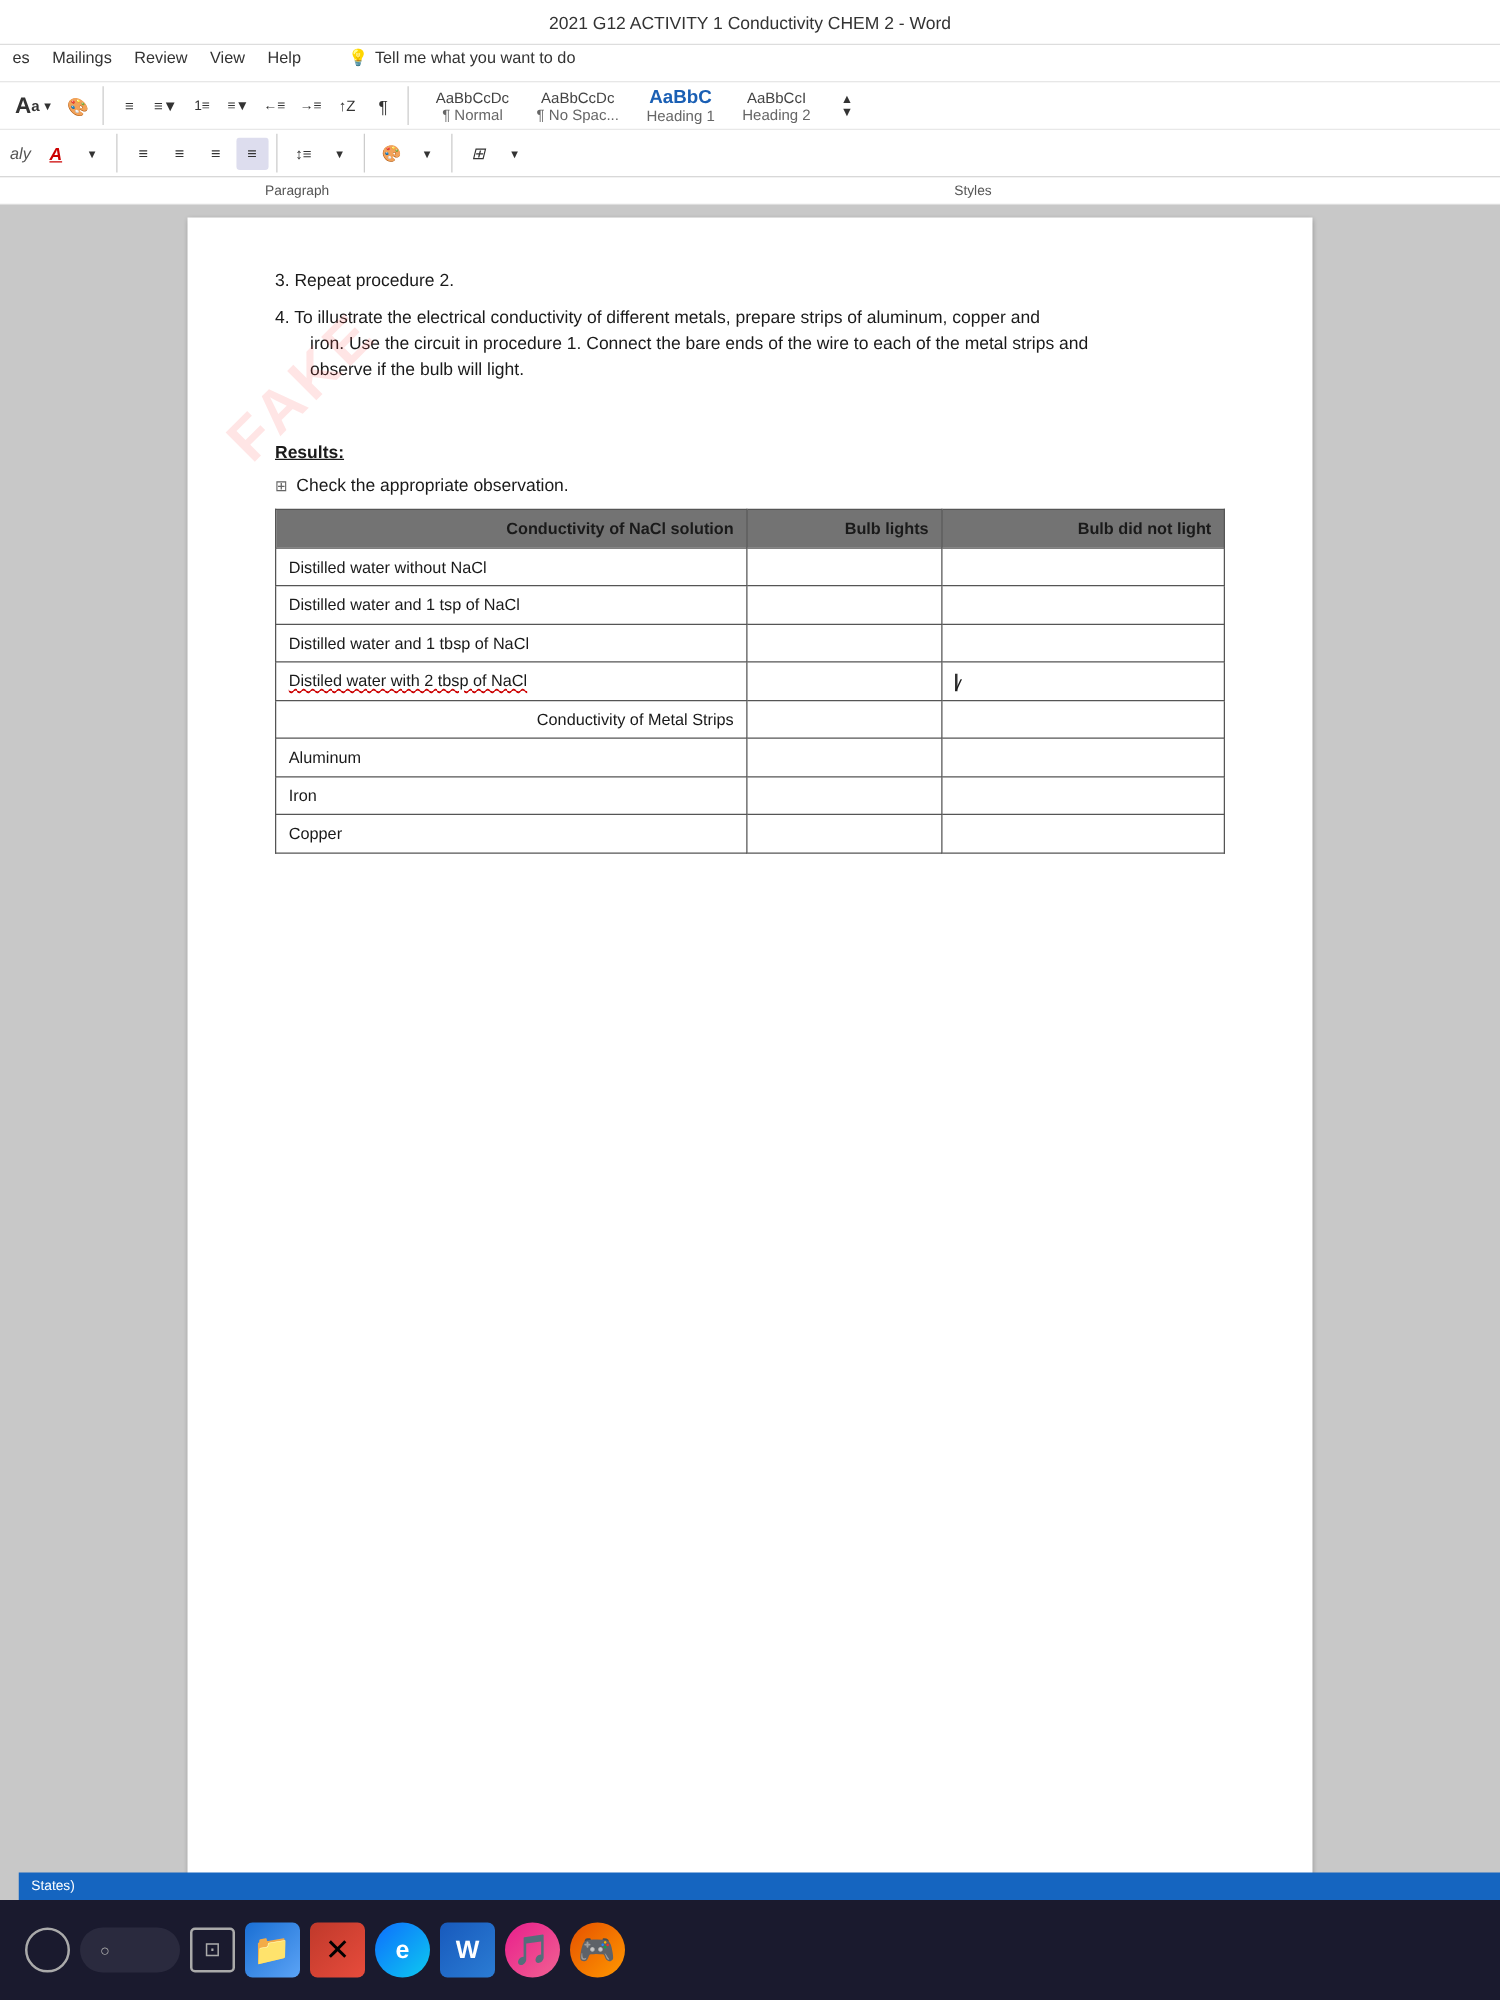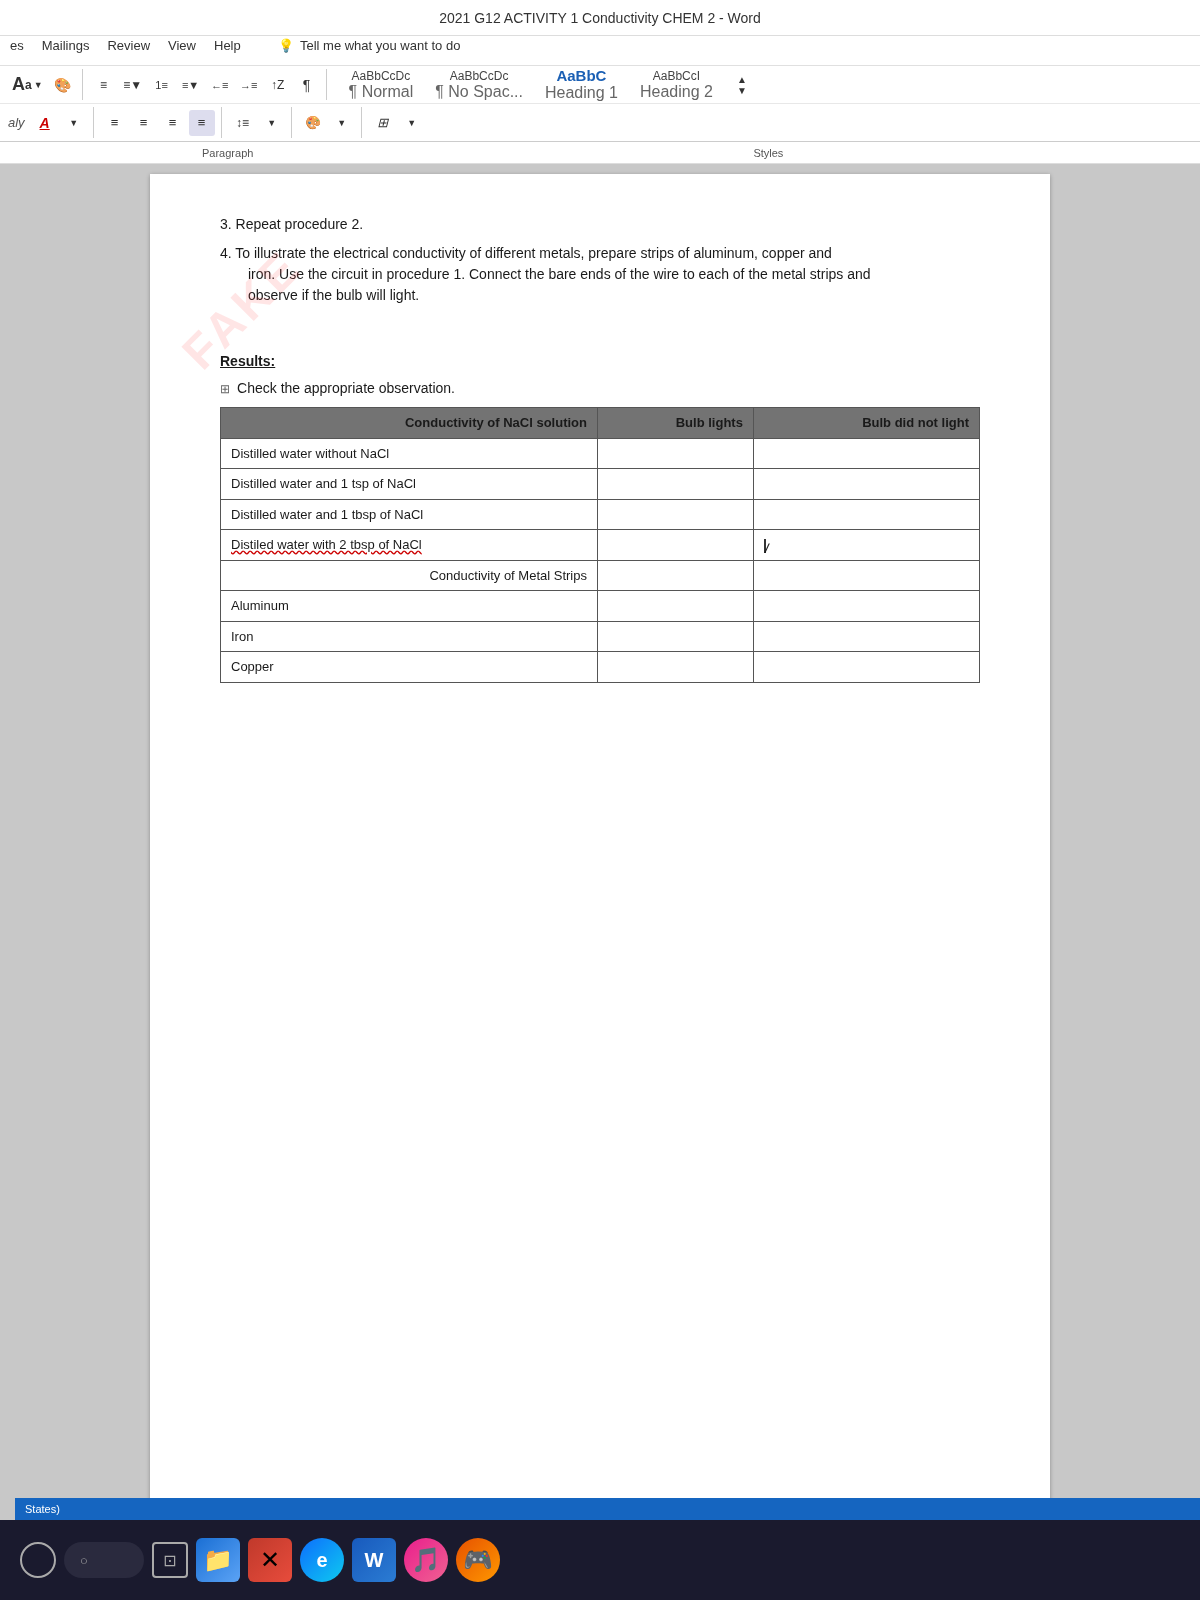--- a/index.html
+++ b/index.html
@@ -111,31 +111,31 @@
       padding: 2px 6px;
       border-radius: 3px;
       min-width: 60px;
     }
     .style-preview {
       font-size: 12px;
       color: #444;
       white-space: nowrap;
     }
     .style-label {
-      font-size: 16px;
+      font-size: 12px;
       color: #666;
       white-space: nowrap;
       text-align: center;
     }
 
     
     .section-labels {
       display: flex;
       align-items: center;
-      padding: 2px 2px;
+      padding: 2px 12px;
       background: #fff;
       border-bottom: 1px solid #ddd;
       height: 22px;
       font-size: 11px;
       color: #555;
     }
     .section-labels .paragraph-label {
       margin-left: 200px;
     }
     .section-labels .styles-label {

